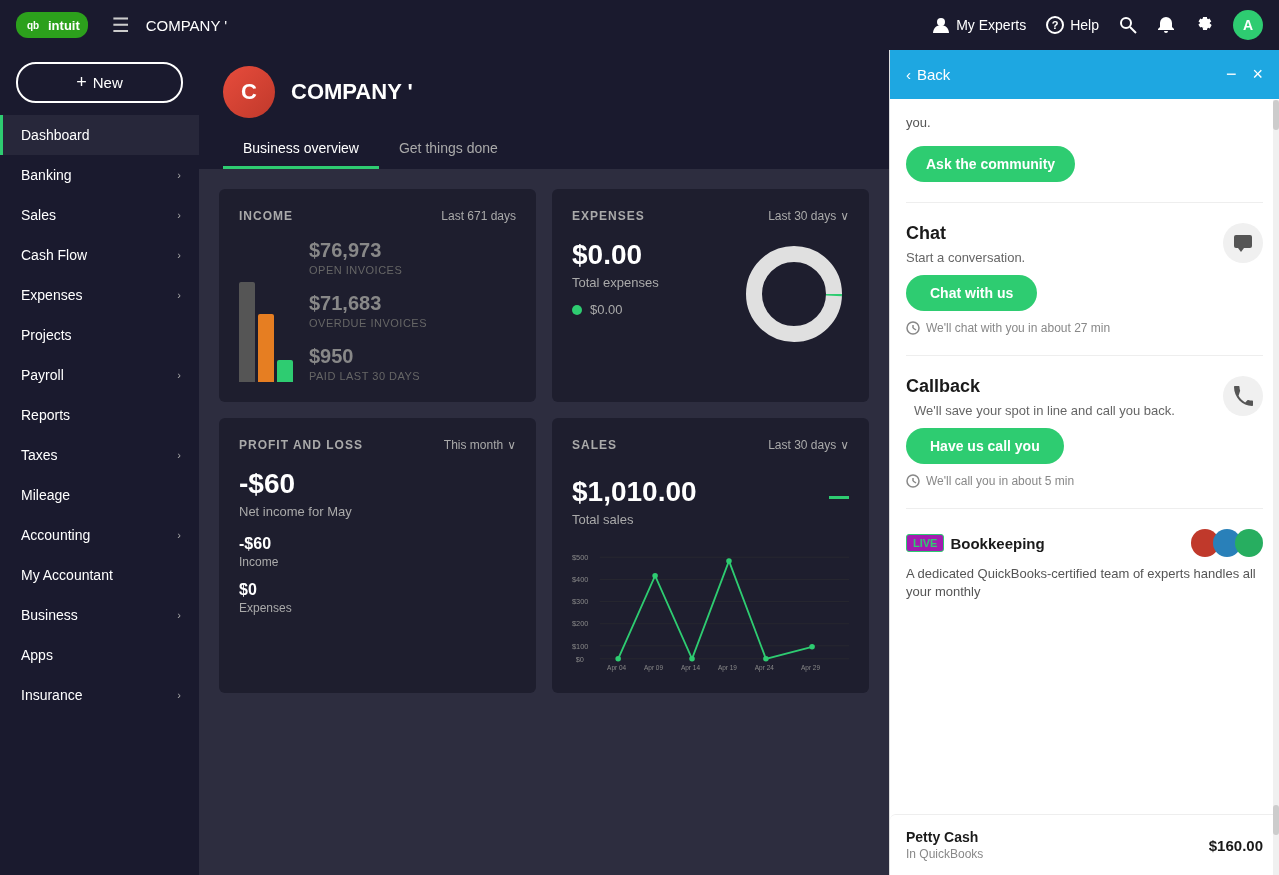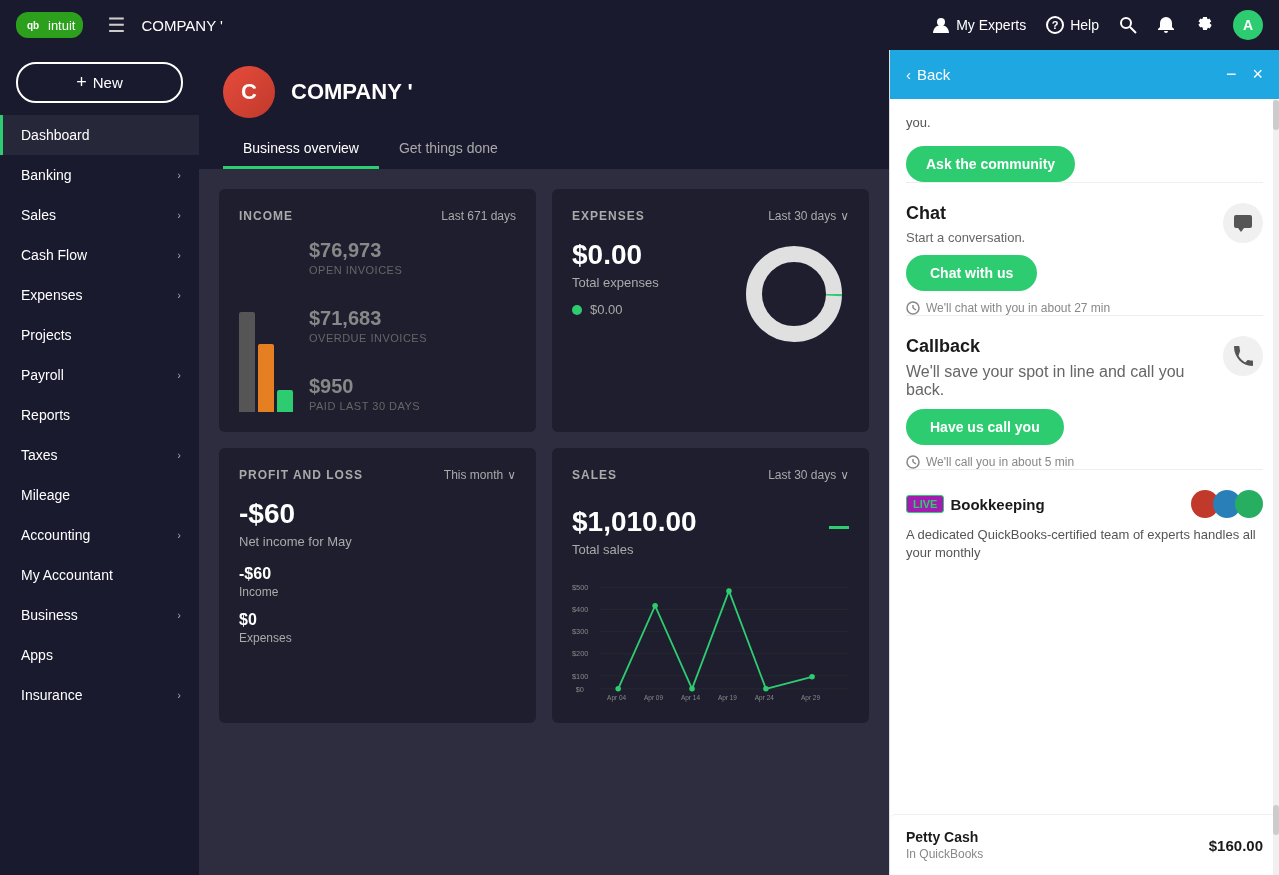--- a/index.html
+++ b/index.html
@@ -13,21 +13,21 @@
       align-items: center;
       padding: 0 16px;
       gap: 16px;
       flex-shrink: 0;
     }
     .qb-logo {
       display: flex; align-items: center; gap: 6px;
       background: #2ca01c; border-radius: 12px;
       padding: 4px 8px;
     }
-    .qb-logo-text { color: white; font-weight: normal; font-size: 13px; }
+    .qb-logo-text { color: white; font-weight: bold; font-size: 13px; }
     .hamburger { color: #ccc; font-size: 20px; cursor: pointer; margin-left: 8px; }
     .company-name-nav { color: white; font-size: 15px; font-weight: 500; flex: 1; }
     .nav-actions { display: flex; align-items: center; gap: 20px; margin-left: auto; }
     .nav-action-btn { display: flex; align-items: center; gap: 6px; color: white; font-size: 14px; cursor: pointer; background: none; border: none; }
     .avatar-circle {
       width: 30px; height: 30px; border-radius: 50%;
       background: #2ecc71; color: white; font-weight: bold;
       display: flex; align-items: center; justify-content: center; font-size: 14px;
     }
 
@@ -120,21 +120,21 @@
     .help-header {
       background: #1ea7e1; padding: 14px 16px;
       display: flex; align-items: center; justify-content: space-between;
       flex-shrink: 0;
     }
     .help-back { display: flex; align-items: center; gap: 6px; color: white; font-size: 15px; cursor: pointer; }
     .help-header-actions { display: flex; gap: 16px; }
     .help-header-btn { color: white; background: none; border: none; font-size: 18px; cursor: pointer; }
 
     .help-body { flex: 1; overflow-y: auto; padding: 16px; }
-    .help-section { margin-bottom: 20px; border-bottom: 1px solid #eee; }
+    .help-section { margin-bottom: 20px; padding-bottom: 20px; border-bottom: 1px solid #eee; }
     .help-section:last-child { border-bottom: none; }
 
     .ask-community-btn {
       background: #2ecc71; color: white; border: none;
       border-radius: 20px; padding: 10px 20px;
       font-size: 14px; font-weight: 600; cursor: pointer;
       display: inline-block; margin-top: 8px;
     }
 
     .chat-title { font-size: 18px; font-weight: 700; color: #1a1a1a; display: flex; align-items: center; justify-content: space-between; }
@@ -145,21 +145,21 @@
       font-size: 14px; font-weight: 600; cursor: pointer;
     }
     .chat-wait { display: flex; align-items: center; gap: 6px; font-size: 12px; color: #888; margin-top: 10px; }
     .chat-icon-circle {
       width: 40px; height: 40px; border-radius: 50%;
       background: #f0f0f0; display: flex; align-items: center; justify-content: center;
       font-size: 20px;
     }
 
     .callback-title { font-size: 18px; font-weight: 700; color: #1a1a1a; display: flex; align-items: center; justify-content: space-between; }
-    .callback-subtitle { font-size: 16px; color: #666; margin: 6px 0 10px; }
+    .callback-subtitle { font-size: 13px; color: #666; margin: 6px 8px 10px; }
     .callback-btn {
       background: #2ecc71; color: white; border: none;
       border-radius: 20px; padding: 10px 24px;
       font-size: 14px; font-weight: 600; cursor: pointer;
     }
 
     .bookkeeping-section { display: flex; flex-direction: column; gap: 8px; }
     .bookkeeping-header { display: flex; align-items: center; justify-content: space-between; }
     .live-badge {
       background: #a21caf; border: 1px solid #2ecc71; border-radius: 3px;
@@ -326,21 +326,21 @@
           <div class="panel-header">
             <span class="panel-title">INCOME</span>
             <span class="panel-period">Last 671 days</span>
           </div>
           <div style="display:flex; align-items:flex-end; gap:16px;">
             <div style="display:flex; align-items:flex-end; gap:3px; height:120px;">
               <div style="width:16px; height:100px; background:#555; border-radius:2px 2px 0 0;"></div>
               <div style="width:16px; height:68px; background:#e67e22; border-radius:2px 2px 0 0;"></div>
               <div style="width:16px; height:22px; background:#2ecc71; border-radius:2px 2px 0 0;"></div>
             </div>
-            <div style="display:flex; flex-direction:column; gap:31px;">
+            <div style="display:flex; flex-direction:column; gap:16px;">
               <div class="income-row">
                 <div class="income-amount" style="color:#888;">$76,973</div>
                 <div class="income-label">OPEN INVOICES</div>
               </div>
               <div class="income-row">
                 <div class="income-amount" style="color:#888;">$71,683</div>
                 <div class="income-label">OVERDUE INVOICES</div>
               </div>
               <div class="income-row">
                 <div class="income-amount" style="color:#888;">$950</div>

